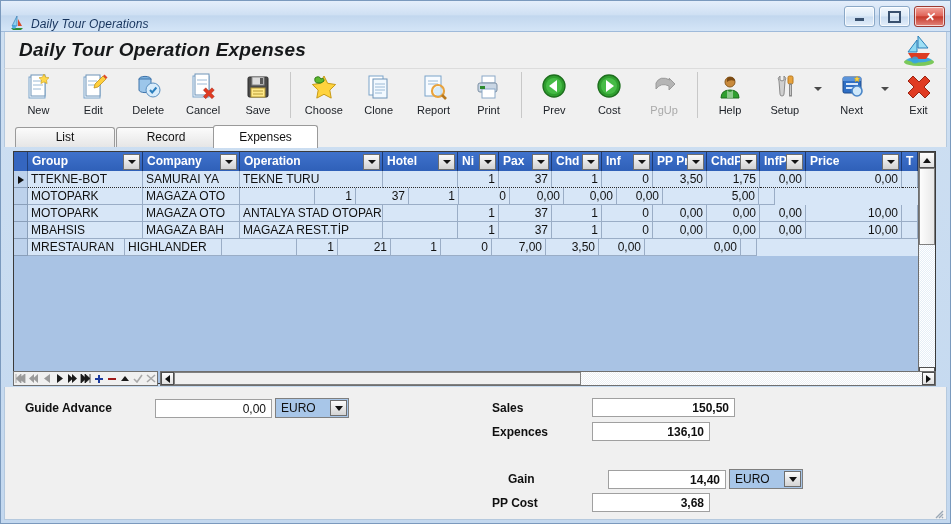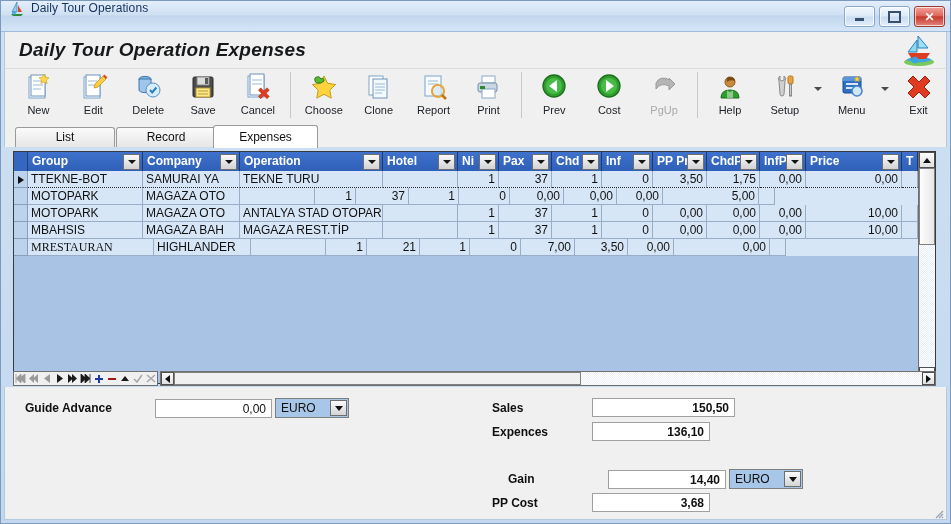--- a/index.html
+++ b/index.html
@@ -12,22 +12,23 @@
   .app{
     position:relative;width:951px;height:524px;box-sizing:border-box;
     background:linear-gradient(to bottom,#cfe0f2 0%,#c3d8ef 100%);
     border:1px solid #7a99bd;
   }
 
   
   .titlebar{
     position:absolute;left:0;top:0;right:0;height:30px;
     background:linear-gradient(to bottom,#e4eefb 0%,#cfe0f3 45%,#c2d7ee 50%,#d4e5f7 100%);
-    display:flex;align-items:flex-start;
+    display:flex;align-items:flex-end;
     border-bottom:1px solid #9fbada;
+    font-style:italic;
   }
   .title-ico{
     width:16px;height:16px;margin-left:8px;margin-right:6px;position:relative;flex:0 0 auto;
   }
   .title-text{font-size:12px;color:#16335c;font-weight:400;letter-spacing:.1px;}
   .wctrls{position:absolute;right:5px;top:5px;display:flex;gap:4px;}
   .wbtn{
     width:29px;height:19px;border:1px solid #8aa8c7;border-radius:3px;
     background:linear-gradient(to bottom,#f3f8fd 0%,#dceaf7 48%,#c9dcf0 52%,#e3eefa 100%);
     display:flex;align-items:center;justify-content:center;
@@ -312,44 +313,44 @@
           <circle cx="21" cy="17" r="7" fill="#d8ecfb" stroke="#5a8fc0"></circle>
           <path d="M18 17 l2.2 2.5 4.2-5" stroke="#2c7fbe" stroke-width="2" fill="none"></path>
         </svg>
       </div>
       <div class="tl">Delete</div>
     </div>
 
     <div class="tbtn">
       <div class="ti">
         <svg width="32" height="30" viewBox="0 0 32 30">
+          <rect x="6" y="3" width="16" height="21" fill="#f6fbff" stroke="#7ba3c9"></rect>
+          <rect x="8" y="1" width="14" height="21" fill="#ffffff" stroke="#6f94b8"></rect>
+          <line x1="10" y1="7" x2="20" y2="7" stroke="#9bbad6"></line>
+          <line x1="10" y1="11" x2="20" y2="11" stroke="#9bbad6"></line>
+          <path d="M18 13 l4 4 4-4 3 3 -4 4 4 4 -3 3 -4-4 -4 4 -3-3 4-4 -4-4z" fill="#e03b22" stroke="#9b2311" stroke-width=".6" transform="scale(.78) translate(6 6)"></path>
+        </svg>
+      </div>
+      <div class="tl">Cancel</div>
+    </div>
+
+    <div class="tbtn">
+      <div class="ti">
+        <svg width="32" height="30" viewBox="0 0 32 30">
           <rect x="6" y="4" width="20" height="20" rx="1.5" fill="#4b4b4b" stroke="#2a2a2a"></rect>
           <rect x="10" y="4" width="12" height="8" fill="#dcdcdc" stroke="#8a8a8a"></rect>
           <rect x="18" y="5" width="3" height="6" fill="#5a5a5a"></rect>
           <rect x="9" y="15" width="14" height="9" fill="#ffe98a" stroke="#b79a35"></rect>
           <line x1="11" y1="18" x2="21" y2="18" stroke="#b79a35"></line>
           <line x1="11" y1="21" x2="21" y2="21" stroke="#b79a35"></line>
         </svg>
       </div>
       <div class="tl">Save</div>
     </div>
 
-    <div class="tbtn">
-      <div class="ti">
-        <svg width="32" height="30" viewBox="0 0 32 30">
-          <rect x="6" y="3" width="16" height="21" fill="#f6fbff" stroke="#7ba3c9"></rect>
-          <rect x="8" y="1" width="14" height="21" fill="#ffffff" stroke="#6f94b8"></rect>
-          <line x1="10" y1="7" x2="20" y2="7" stroke="#9bbad6"></line>
-          <line x1="10" y1="11" x2="20" y2="11" stroke="#9bbad6"></line>
-          <path d="M18 13 l4 4 4-4 3 3 -4 4 4 4 -3 3 -4-4 -4 4 -3-3 4-4 -4-4z" fill="#e03b22" stroke="#9b2311" stroke-width=".6" transform="scale(.78) translate(6 6)"></path>
-        </svg>
-      </div>
-      <div class="tl">Cancel</div>
-    </div>
-
     <div class="tsep"></div>
 
     <div class="tbtn">
       <div class="ti">
         <svg width="32" height="30" viewBox="0 0 32 30">
           <path d="M16 3 l3.6 7.3 8 1.2 -5.8 5.6 1.4 8 -7.2-3.8 -7.2 3.8 1.4-8 -5.8-5.6 8-1.2z" fill="#ffd33d" stroke="#c79a16"></path>
           <path d="M7 5 q4-3 6 1 q3-2 3 2 q-3 3-6 2 q-4 0-3-5z" fill="#5cb82e" stroke="#2f7a16"></path>
         </svg>
       </div>
       <div class="tl">Choose</div>
@@ -461,21 +462,21 @@
       <div class="ti">
         <svg width="32" height="30" viewBox="0 0 32 30">
           <rect x="7" y="4" width="18" height="16" rx="1.5" fill="#2f6fc4" stroke="#1d4a8a"></rect>
           <rect x="7" y="4" width="18" height="4" fill="#5b94da"></rect>
           <rect x="10" y="10" width="12" height="2" fill="#d8e8fa"></rect>
           <rect x="10" y="14" width="9" height="2" fill="#d8e8fa"></rect>
           <path d="M21 3 l.9 1.9 2.1.3-1.5 1.4.4 2.1-1.9-1-1.9 1 .4-2.1-1.5-1.4 2.1-.3z" fill="#ffd33d" stroke="#c79a16" stroke-width=".4"></path>
           <circle cx="21" cy="18" r="5" fill="#cfe8fa" stroke="#4a86c8" stroke-width="1.6"></circle>
         </svg>
       </div>
-      <div class="tl">Menu</div>
+      <div class="tl">Next</div>
     </div>
     <div class="tarrow">
         <i></i>
       </div>
 
     <div class="tbtn">
       <div class="ti">
         <svg width="32" height="30" viewBox="0 0 32 30">
           <path d="M10 3 l6 6 6-6 5 5 -6 6 6 6 -5 5 -6-6 -6 6 -5-5 6-6 -6-6z" fill="#e03b22" stroke="#9b2311" stroke-width="1"></path>
         </svg>
@@ -635,21 +636,21 @@
         <div class="gc num" style="width:51px;">0</div>
         <div class="gc num" style="width:54px;">0,00</div>
         <div class="gc num" style="width:53px;">0,00</div>
         <div class="gc num" style="width:46px;">0,00</div>
         <div class="gc num" style="width:96px;">10,00</div>
         <div class="gc" style="width:16px;"></div>
       </div>
 
       <div class="grow">
         <div class="ind"></div>
-        <div class="gc" style="width:126px;font-family:Liberation Serif, serif;">MRESTAURAN</div>
+        <div class="gc" style="width:97px;">MRESTAURAN</div>
         <div class="gc" style="width:97px;">HIGHLANDER</div>
         <div class="gc" style="width:75px;"></div>
         <div class="gc num" style="width:41px;">1</div>
         <div class="gc num" style="width:53px;">21</div>
         <div class="gc num" style="width:50px;">1</div>
         <div class="gc num" style="width:51px;">0</div>
         <div class="gc num" style="width:54px;">7,00</div>
         <div class="gc num" style="width:53px;">3,50</div>
         <div class="gc num" style="width:46px;">0,00</div>
         <div class="gc num" style="width:96px;">0,00</div>

